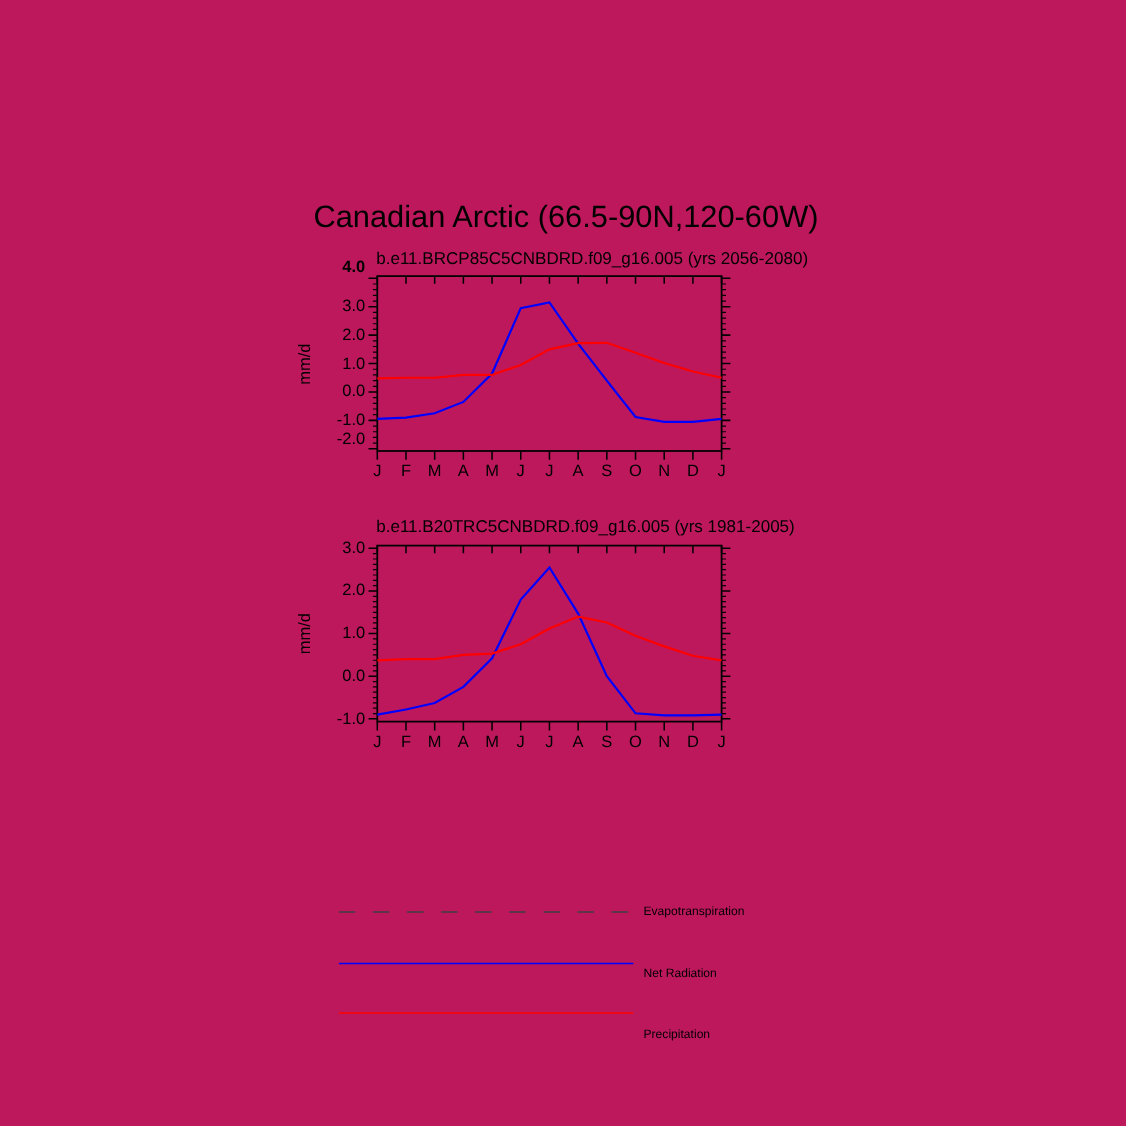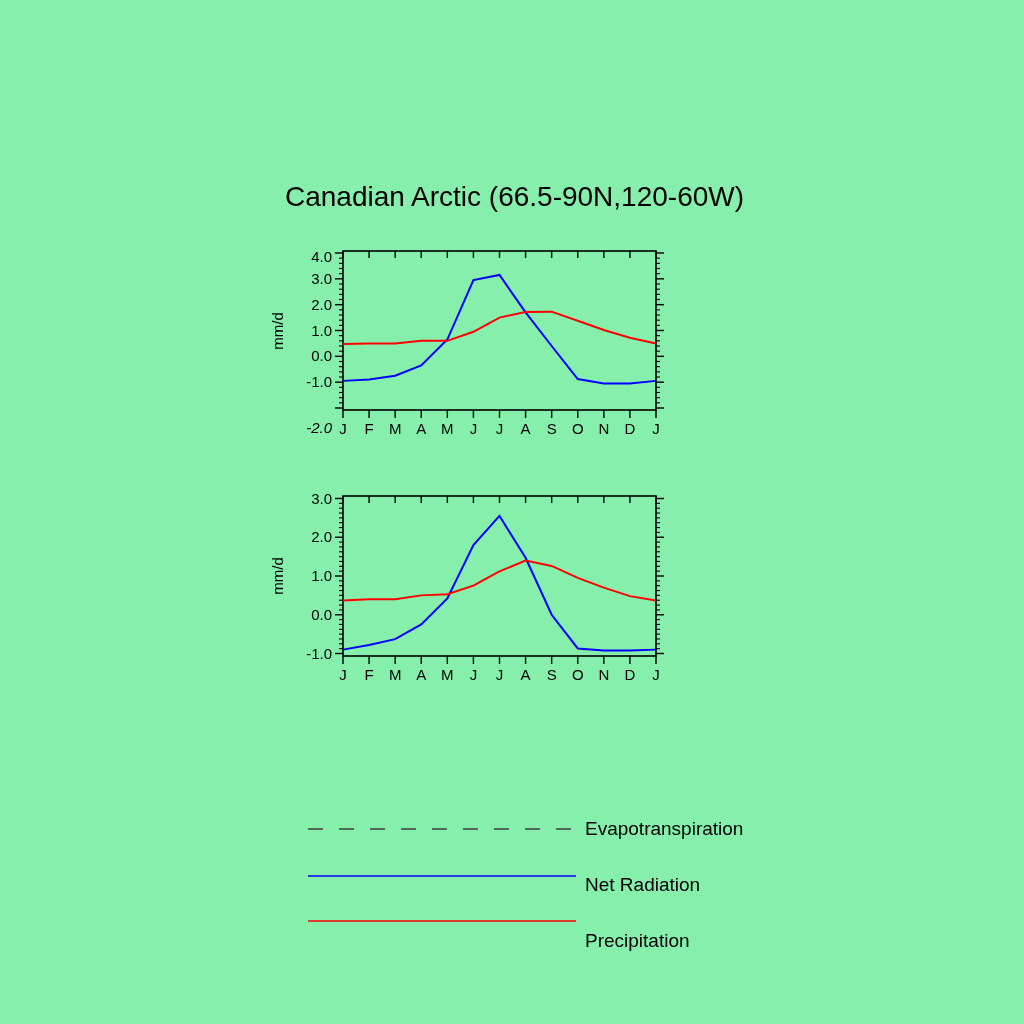--- a/index.html
+++ b/index.html
@@ -1,20 +1,20 @@
 <!DOCTYPE html>
 <html><head>
 <meta charset="utf-8">
 <style>
   html, body { margin: 0; padding: 0; background: #ffffff; }
   #page {
     position: relative;
     width: 1024px;
     height: 1024px;
-    background: #86efac;
+    background: #be185d;
     font-family: "Liberation Sans", "DejaVu Sans", sans-serif;
     color: #000000;
     overflow: hidden;
   }
   .main-title {
     position: absolute;
     left: 0; top: 181px; width: 1029px;
     text-align: center;
     font-size: 28px;
     line-height: 32px;
@@ -49,32 +49,34 @@
     position: absolute;
     width: 22px;
     text-align: center;
     font-size: 15px;
     line-height: 17px;
   }
   .legend-swatch { position: absolute; left: 308px; width: 268px; height: 6px; }
   .legend-label {
     position: absolute;
     left: 585px;
-    font-size: 19px;
+    font-size: 11px;
     line-height: 18px;
     white-space: nowrap;
   }
 </style>
 </head>
 <body>
 
 <div id="page">
 
   <div class="main-title">Canadian Arctic (66.5-90N,120-60W)</div>
 
+  <div class="chart-title" id="title-0">b.e11.BRCP85C5CNBDRD.f09_g16.005 (yrs 2056-2080)</div>
+  <div class="chart-title" id="title-1">b.e11.B20TRC5CNBDRD.f09_g16.005 (yrs 1981-2005)</div>
 
   <div class="ylabel" id="ylabel-0">mm/d</div>
   <div class="ylabel" id="ylabel-1">mm/d</div>
 
   <div id="plot-0">
       <svg width="341" height="185" class="plot-svg" style="left: 329px; top: 239px;">
         <rect x="14" y="12" width="313" height="159" fill="none" stroke="#000000" stroke-width="1.6"></rect>
         <line x1="6" y1="14" x2="14" y2="14" stroke="#000000" stroke-width="1.4"></line>
         <line x1="327" y1="14" x2="335" y2="14" stroke="#000000" stroke-width="1.4"></line>
         <line x1="6" y1="39.833333333333314" x2="14" y2="39.833333333333314" stroke="#000000" stroke-width="1.4"></line>
@@ -277,27 +279,27 @@
       <line x1="0" y1="3" x2="268" y2="3" stroke-width="1.4" stroke="#0000ff"></line>
     </svg>
     <div class="legend-label" style="top:876px">Net Radiation</div>
 
     <svg class="legend-swatch" id="swatch-2" style="top:918px">
       <line x1="0" y1="3" x2="268" y2="3" stroke-width="1.4" stroke="#ff0000"></line>
     </svg>
     <div class="legend-label" style="top:932px">Precipitation</div>
   </div>
 
-<div class="ytick-label" style="left: 287px; top: 248px;">4.0</div>
+<div class="ytick-label" style="left: 287px; top: 234px; font-weight: bold;">4.0</div>
     <div class="ytick-label" style="left: 287px; top: 269.833px;">3.0</div>
     <div class="ytick-label" style="left: 287px; top: 295.667px;">2.0</div>
     <div class="ytick-label" style="left: 287px; top: 321.5px;">1.0</div>
     <div class="ytick-label" style="left: 287px; top: 347.333px;">0.0</div>
     <div class="ytick-label" style="left: 287px; top: 373.167px;">-1.0</div>
-    <div class="ytick-label" style="left: 287px; top: 419px; font-style: italic;">-2.0</div>
+    <div class="ytick-label" style="left: 287px; top: 391px;">-2.0</div>
     <div class="month-label" style="left: 332px; top: 420px;">J</div>
     <div class="month-label" style="left: 358.083px; top: 420px;">F</div>
     <div class="month-label" style="left: 384.167px; top: 420px;">M</div>
     <div class="month-label" style="left: 410.25px; top: 420px;">A</div>
     <div class="month-label" style="left: 436.333px; top: 420px;">M</div>
     <div class="month-label" style="left: 462.417px; top: 420px;">J</div>
     <div class="month-label" style="left: 488.5px; top: 420px;">J</div>
     <div class="month-label" style="left: 514.583px; top: 420px;">A</div>
     <div class="month-label" style="left: 540.667px; top: 420px;">S</div>
     <div class="month-label" style="left: 566.75px; top: 420px;">O</div>

